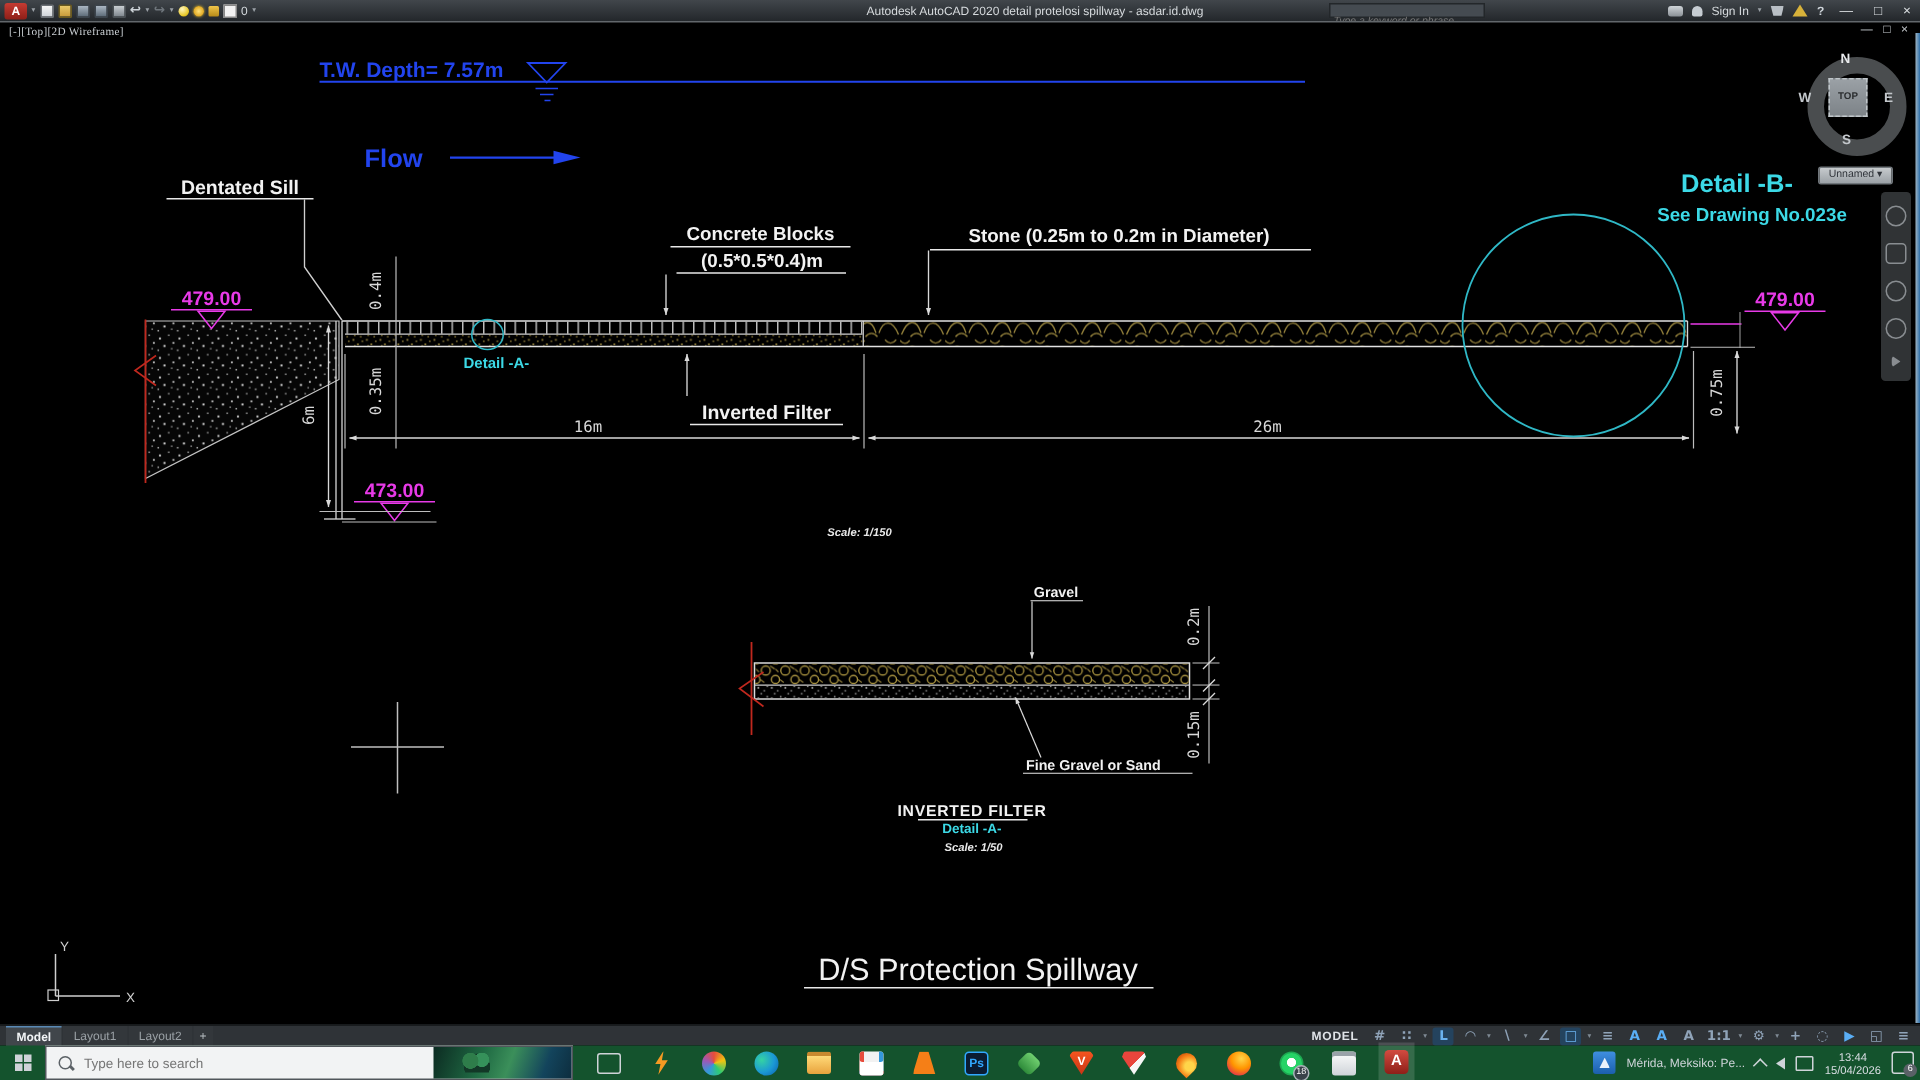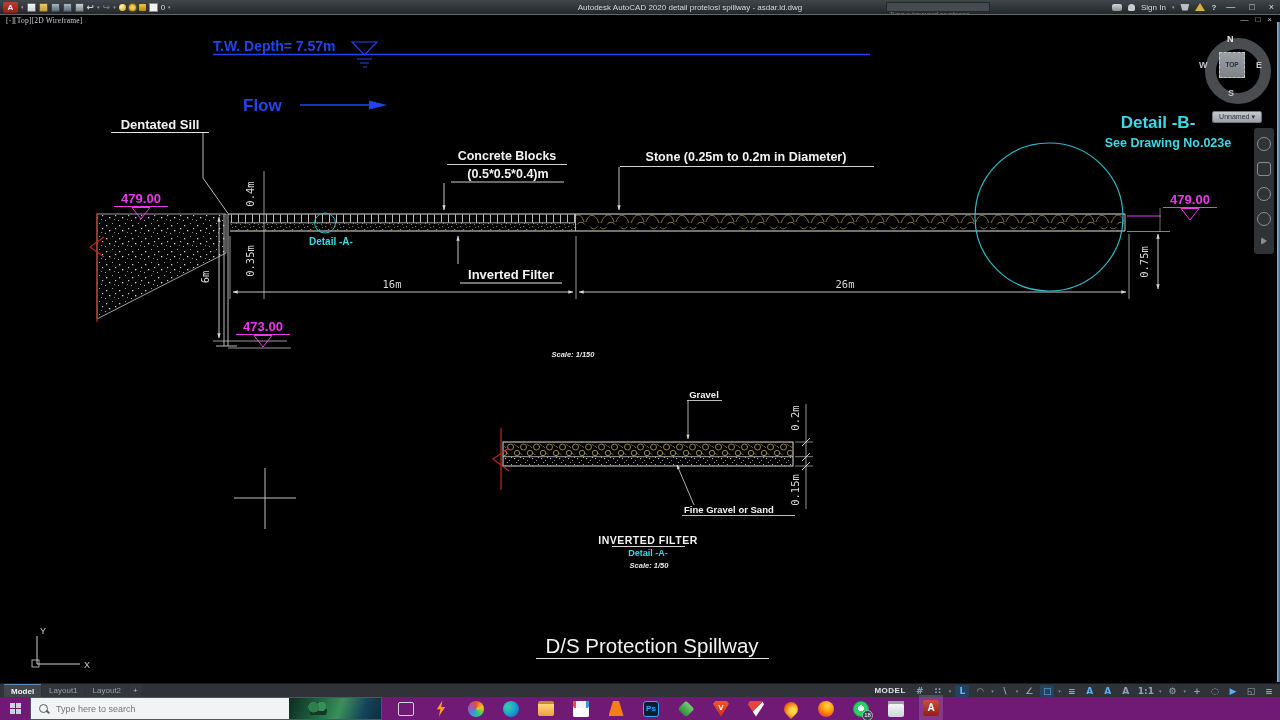--- a/index.html
+++ b/index.html
@@ -65,21 +65,21 @@
   .tab{padding:0 7px;font-size:8px;color:#9aa0a5;line-height:13px;background:#33373b;}
   .tab.active{background:#41464b;color:#f2f4f6;font-weight:bold;border-top:1px solid #5a89b5;}
   .tab.add{padding:0 4px;color:#b8bec2;}
   .sb-right{margin-left:auto;display:flex;align-items:center;gap:4px;padding-right:4px;}
   .sb-model{color:#e0e4e8;font:bold 8px "Liberation Sans",sans-serif;letter-spacing:.5px;margin-right:3px;}
   .sb-ic{min-width:12px;text-align:center;color:#8fa3b8;font:bold 9px/12px "DejaVu Sans",sans-serif;padding:0 1px;border-radius:2px;}
   .sb-ic.on{background:#24435e;color:#6ab2f0;}
   .sb-ic.blue{color:#5aaef5;}
   .sb-caret{color:#7f8a94;font-size:5px;}
   
-  .taskbar{position:absolute;top:697px;left:0;width:1280px;height:23px;background:#701a75;display:flex;align-items:center;}
+  .taskbar{position:absolute;top:697px;left:0;width:1280px;height:23px;background:#14532d;display:flex;align-items:center;}
   .start{width:30px;height:23px;display:flex;align-items:center;justify-content:center;}
   .winlogo{width:11px;height:11px;display:grid;grid-template-columns:5px 5px;grid-template-rows:5px 5px;gap:1px;}
   .winlogo div{background:#cfd3d8;}
   .tsearch{position:relative;width:352px;height:23px;background:#f2f3f4;border:1px solid #51565b;box-sizing:border-box;display:flex;align-items:center;}
   .tsearch .mag-ic{width:7px;height:7px;border:1.5px solid #5b6166;border-radius:50%;margin:0 6px 0 8px;position:relative;}
   .tsearch .mag-ic::after{content:"";position:absolute;left:6px;top:6px;width:4px;height:1.5px;background:#5b6166;transform:rotate(45deg);}
   .tsearch input{flex:1;border:none;outline:none;background:transparent;color:#4a4f54;font-size:9px;}
   .tsearch .bing-img{width:92px;height:21px;background:linear-gradient(110deg,#0c2b22,#1f6a43 35%,#3b8f5a 55%,#13445c 80%,#0d2d3e);position:relative;}
   .bing-img::before{content:"";position:absolute;left:18px;top:4px;width:22px;height:13px;background:radial-gradient(circle at 30% 40%,#2e7d4a 30%,transparent 32%),radial-gradient(circle at 65% 35%,#35915a 28%,transparent 30%),radial-gradient(circle at 50% 70%,#123827 60%,transparent 62%);}
   .tk-icons{display:flex;align-items:center;margin-left:12px;gap:11px;}
@@ -462,15 +462,29 @@
           <div class="sq" style="border-radius:50%;background:radial-gradient(circle at 50% 45%,#fff 28%,#25d366 30%);border:1px solid #1da851;box-sizing:border-box;"></div>
           <span class="tk-badge">18</span>
         </div>
       <div class="tk">
           <div class="sq" style="background:linear-gradient(#fdfdfd,#cfd4d9);border-radius:2px;box-shadow:inset 0 3px 0 #9aa2a9;"></div>
         </div>
       <div class="tk active">
           <div class="sq" style="background:linear-gradient(#d24b40,#8e1f18);color:#fff;font:bold 10px/16px 'Liberation Sans',sans-serif;text-align:center;">A</div>
         </div>
     </div>
+    <div class="tray">
+      <div class="news-ic"></div>
+      <span class="tray-txt">Mérida, Meksiko: Pe...</span>
+      <div class="chev"></div>
+      <div class="spk"></div>
+      <div class="net"></div>
+      <div class="clock">
+        <div>13:44</div>
+        <div>15/04/2026</div>
+      </div>
+      <div class="notif">
+        <span class="nbadge">6</span>
+      </div>
+    </div>
   </div>
 
 </div>
 
 </body></html>

